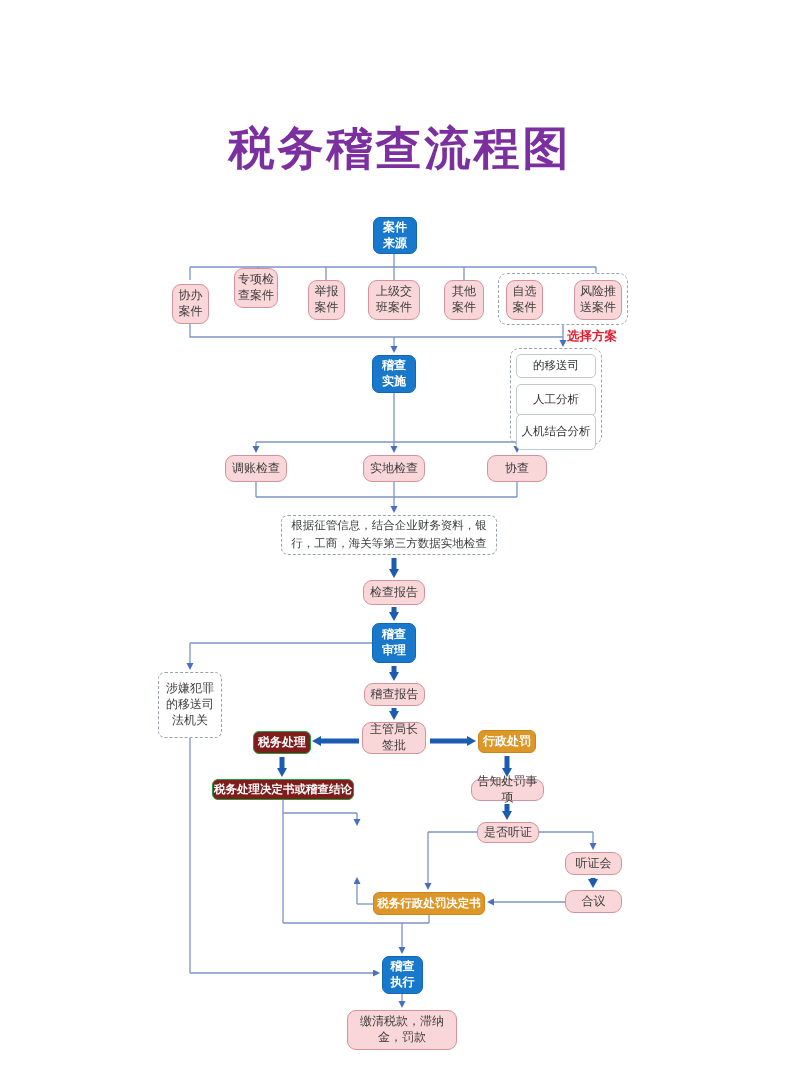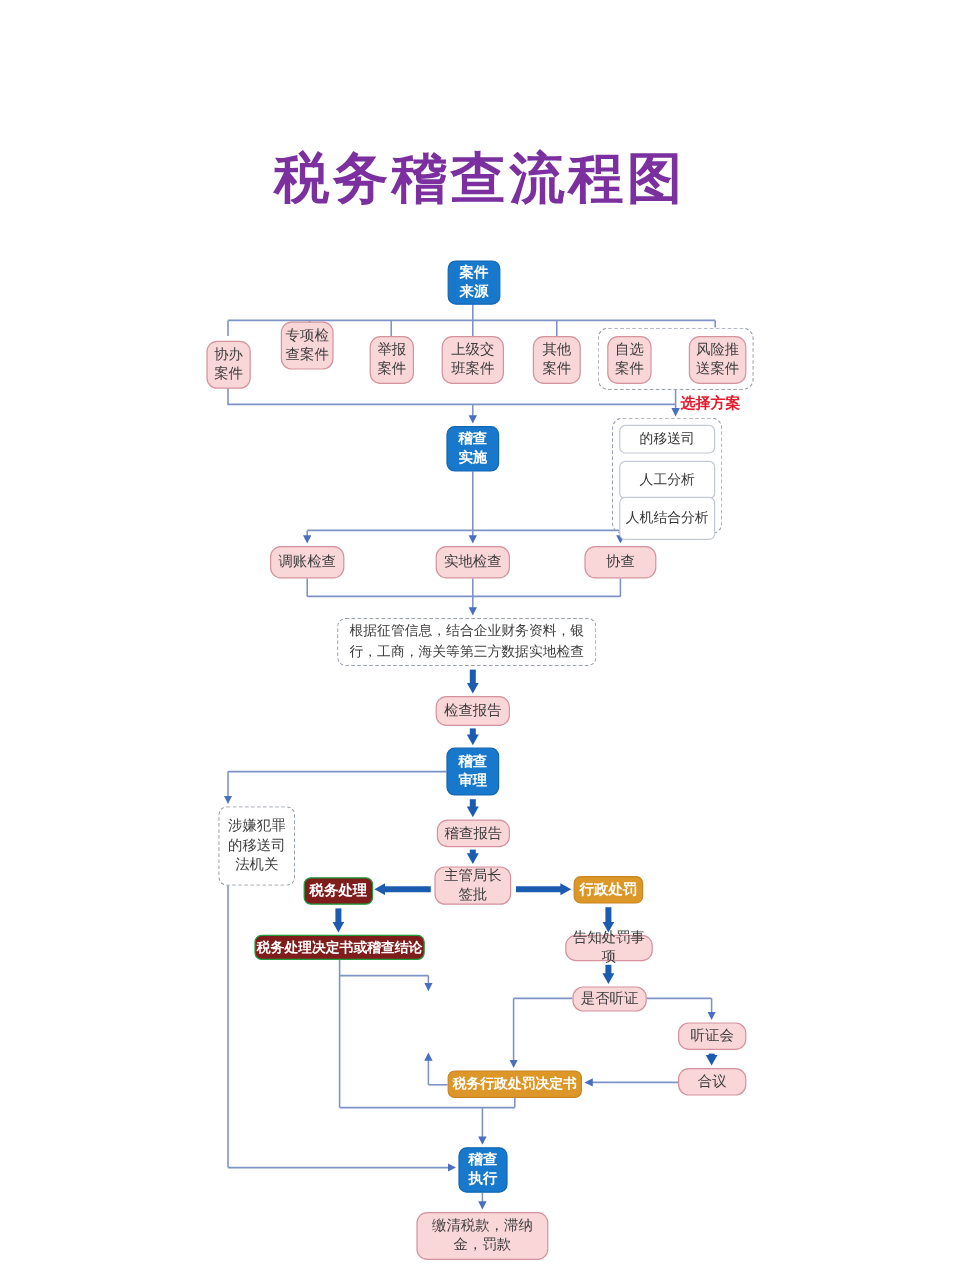--- a/index.html
+++ b/index.html
@@ -121,21 +121,21 @@
   <div class="node pink" style="left:487px;top:455px;width:60px;height:27px;">协查</div>
 
   <div class="node dashed-note fs11" style="left:281px;top:515px;width:216px;height:40px;line-height:1.55;">根据征管信息，结合企业财务资料，银
 行，工商，海关等第三方数据实地检查</div>
 
   <div class="node pink" style="left:363px;top:580px;width:62px;height:25px;">检查报告</div>
 
   <div class="node blue" style="left:372px;top:623px;width:44px;height:40px;">稽查
 审理</div>
 
-  <div class="node dashed-note" style="left:158px;top:672px;width:64px;height:66px;margin-left:24px;">涉嫌犯罪
+  <div class="node dashed-note" style="left:158px;top:672px;width:64px;height:66px;">涉嫌犯罪
 的移送司
 法机关</div>
 
   <div class="node pink" style="left:364px;top:683px;width:61px;height:23px;">稽查报告</div>
 
   <div class="node pink" style="left:362px;top:722px;width:64px;height:32px;">主管局长
 签批</div>
 
   <div class="node green" style="left:253px;top:731px;width:58px;height:23px;">税务处理</div>
   <div class="node orange" style="left:478px;top:730px;width:58px;height:23px;">行政处罚</div>

